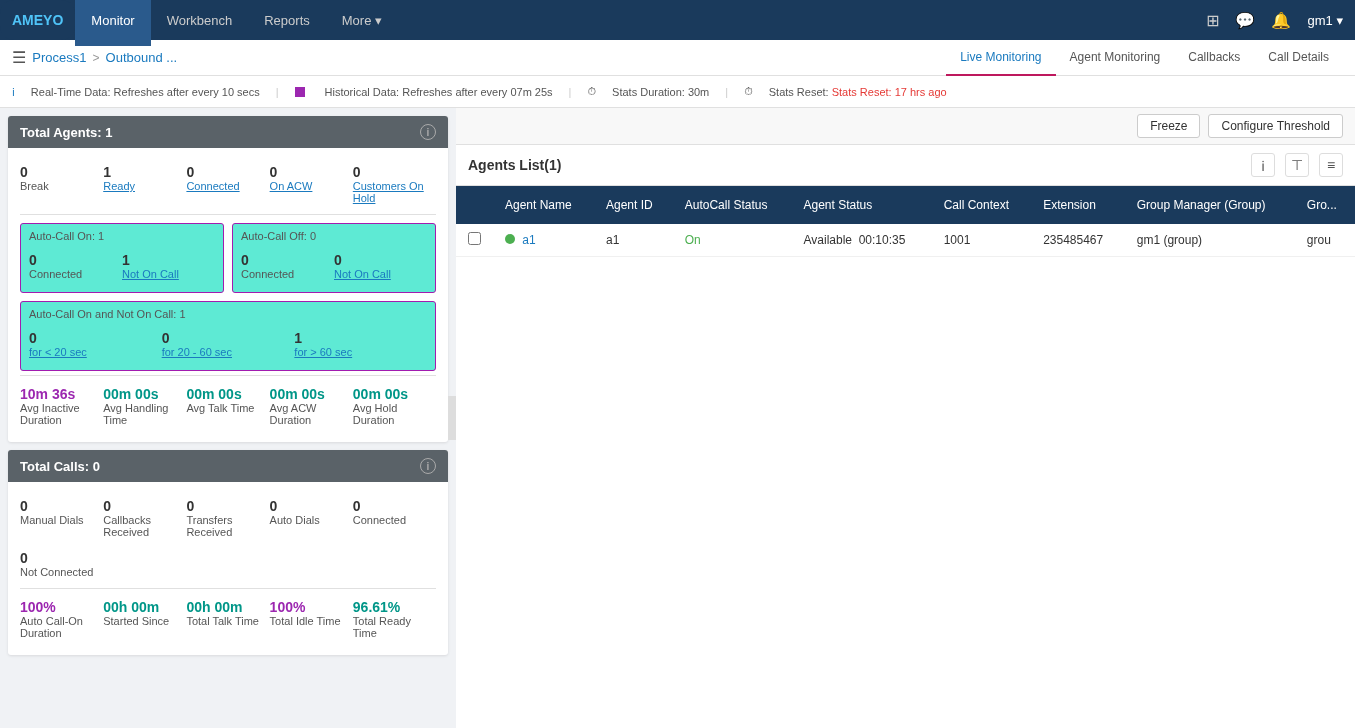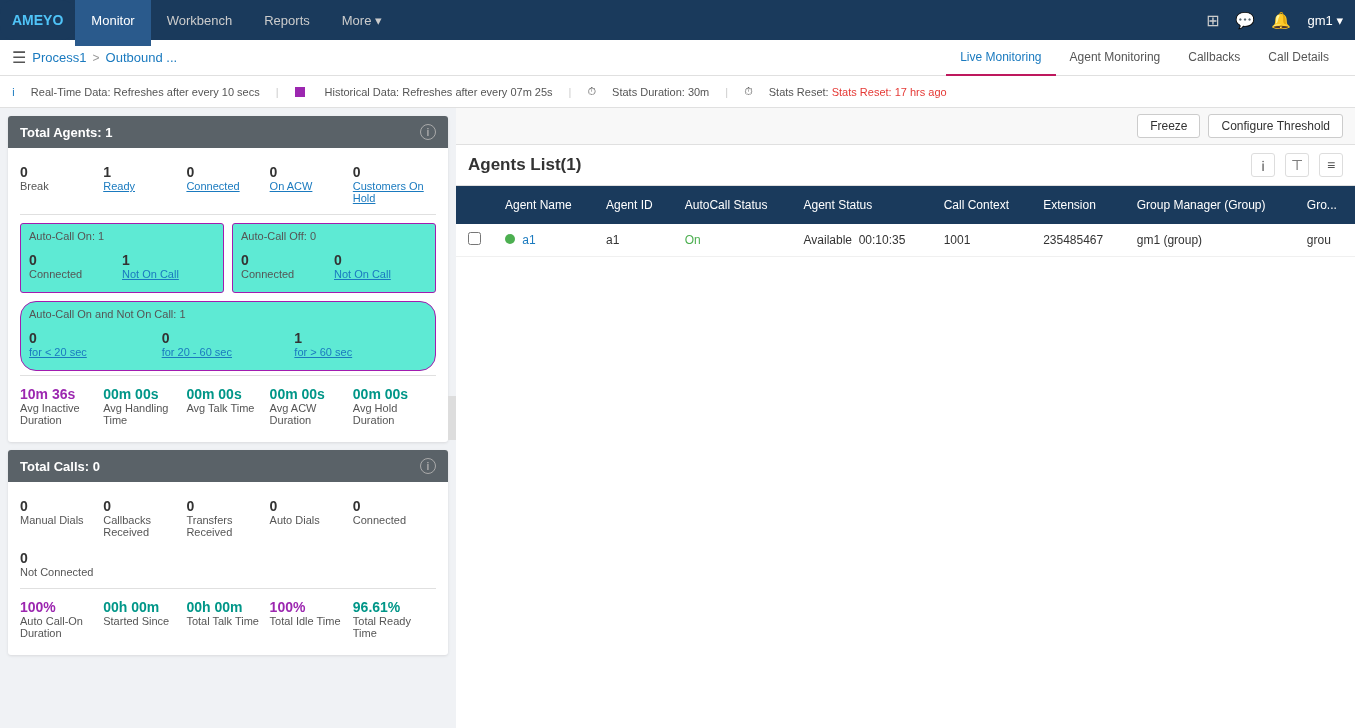--- a/index.html
+++ b/index.html
@@ -195,21 +195,21 @@
     }
 
     .right-panel-header {
       display: flex;
       align-items: center;
       justify-content: space-between;
       padding: 8px 12px;
       border-bottom: 1px solid #e0e0e0;
     }
     .agents-list-title {
-      font-size: 17px;
+      font-size: 14px;
       font-weight: bold;
       color: #333;
     }
     .header-icons { display: flex; gap: 10px; align-items: center; }
     .header-icon-btn {
       width: 24px; height: 24px;
       border: 1px solid #ddd;
       border-radius: 3px;
       display: flex;
       align-items: center;
@@ -384,21 +384,21 @@
                 <div class="stat-label no-link">Connected</div>
               </div>
               <div class="stat-item">
                 <div class="stat-value">0</div>
                 <div class="stat-label">Not On Call</div>
               </div>
             </div>
           </div>
         </div>
 
-        <div class="sub-section" style="margin-top:4px;border-radius:16px;">
+        <div class="sub-section" style="margin-top:4px;">
           <div class="sub-section-title">Auto-Call On and Not On Call: 1</div>
           <div class="stats-row">
             <div class="stat-item">
               <div class="stat-value">0</div>
               <div class="stat-label">for &lt; 20 sec</div>
             </div>
             <div class="stat-item">
               <div class="stat-value">0</div>
               <div class="stat-label">for 20 - 60 sec</div>
             </div>

